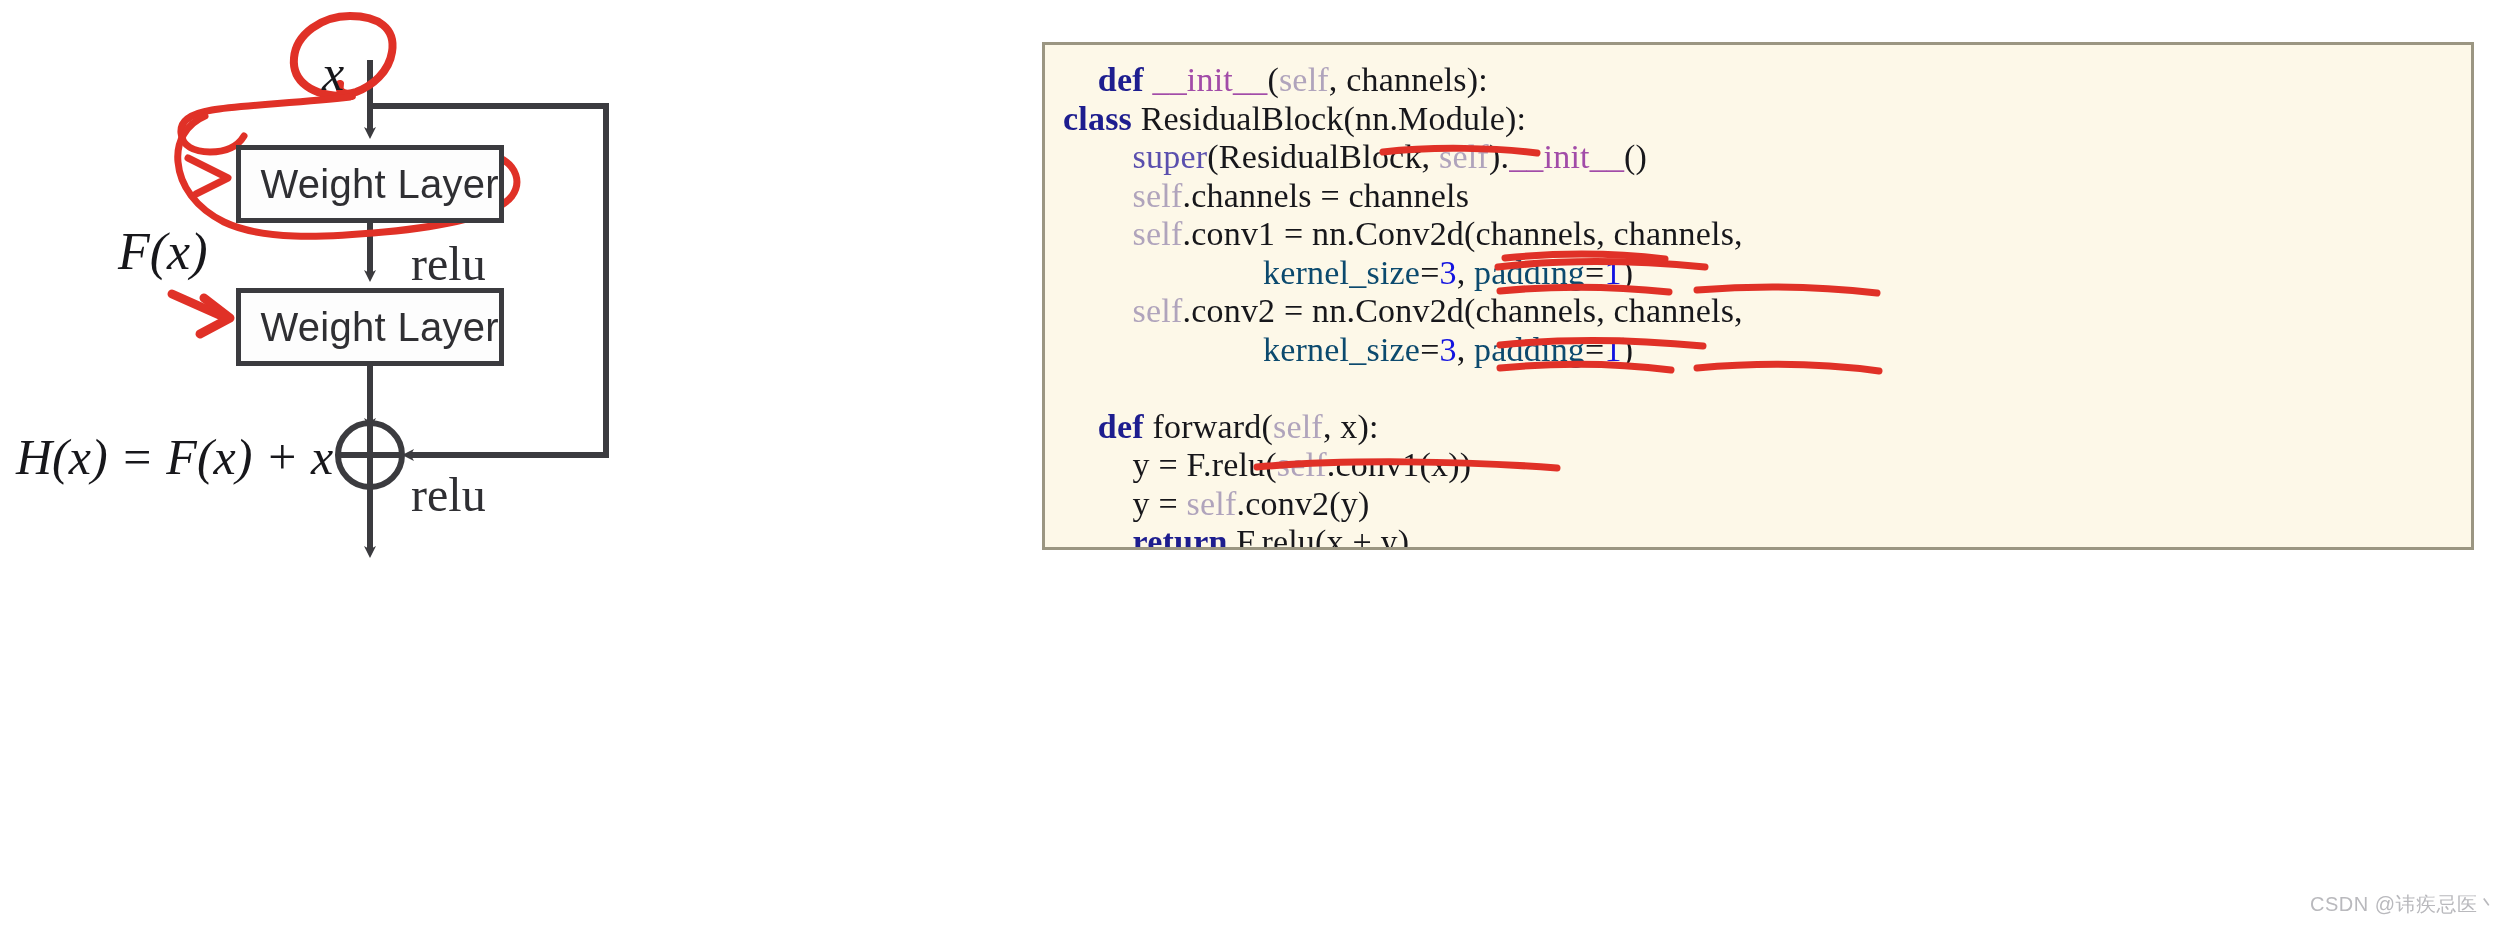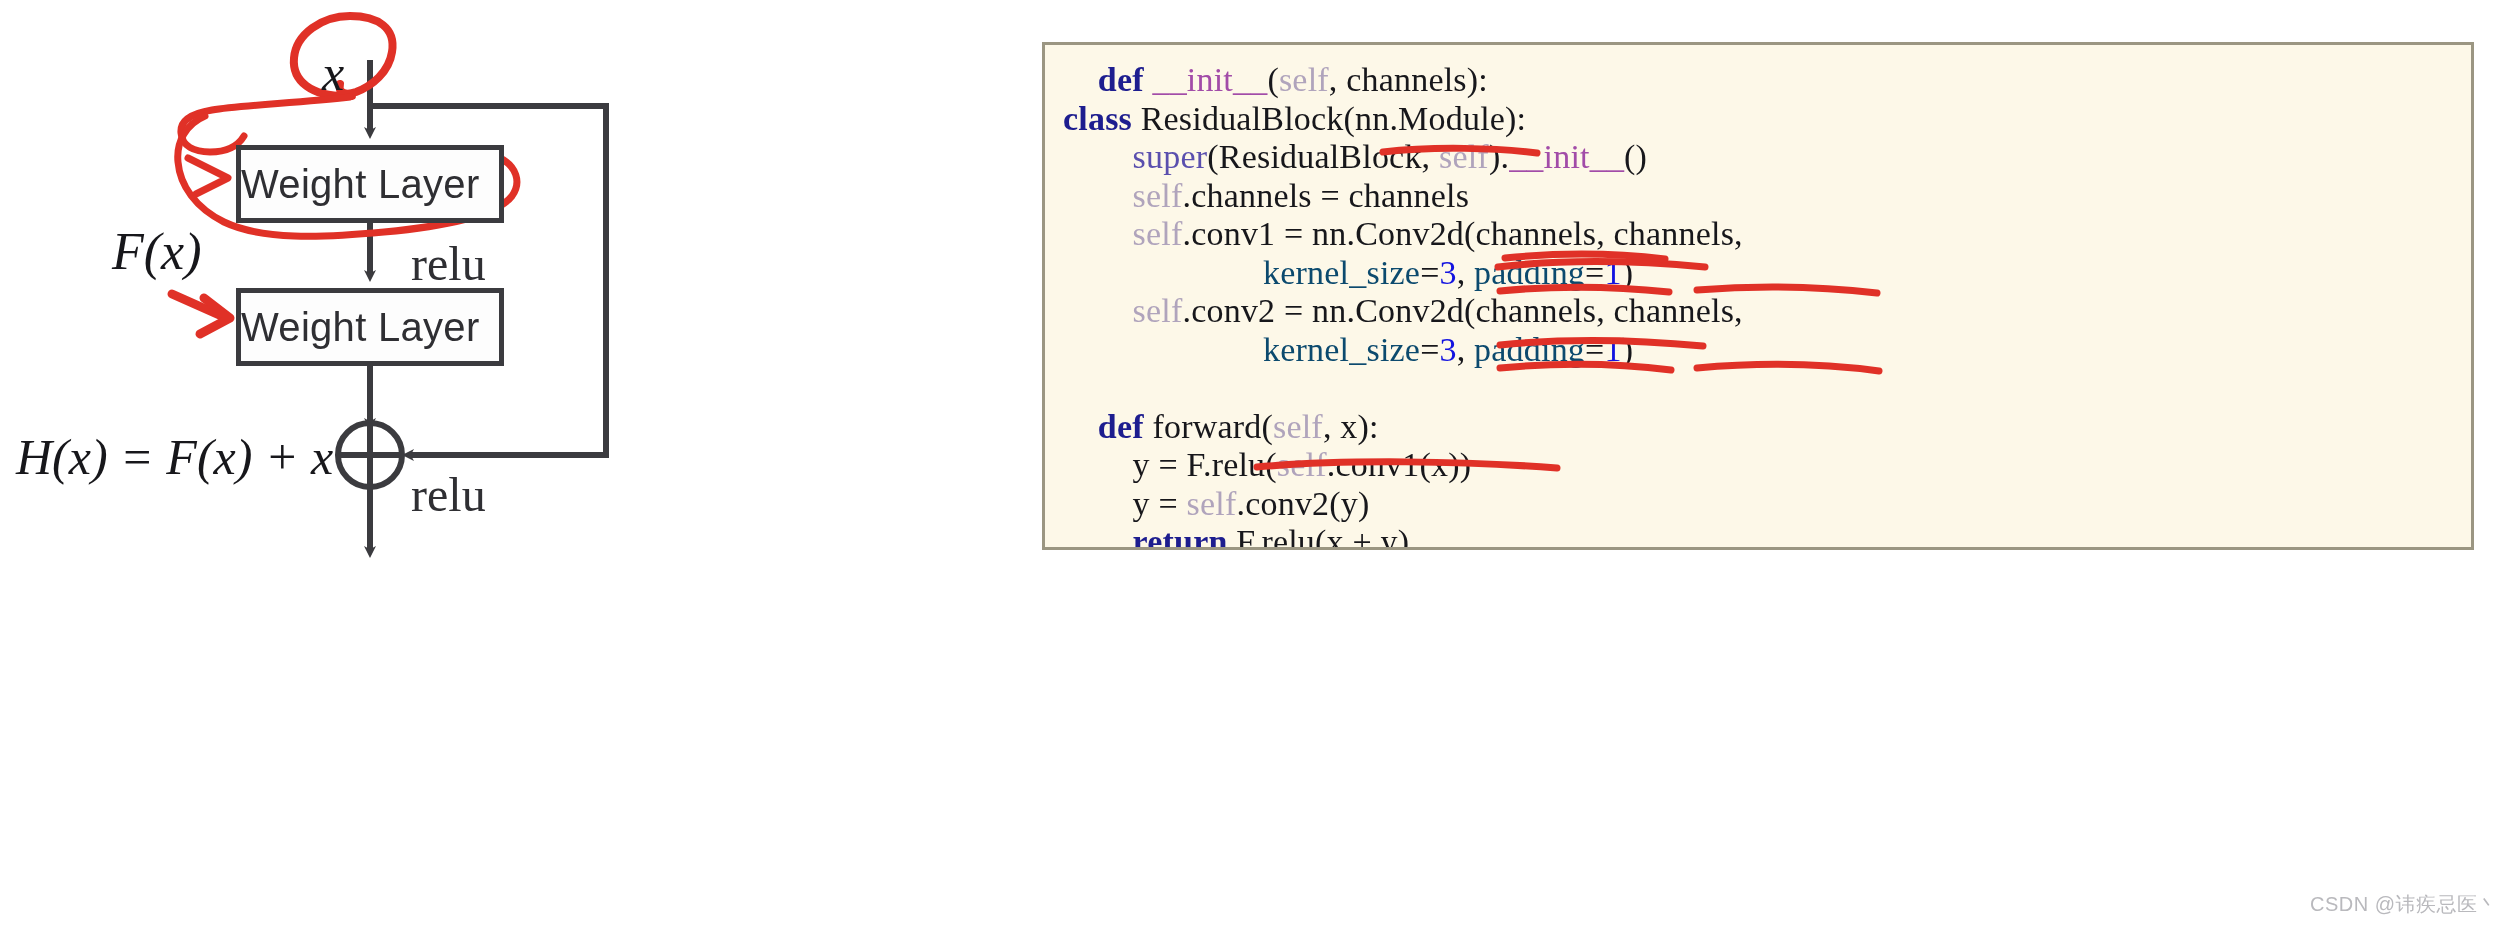--- a/index.html
+++ b/index.html
@@ -37,42 +37,42 @@
     width: 1030px;
     height: 926px;
   }
 
   .wl-box {
     position: absolute;
     border: 5px solid #3b3b3f;
     background: #fdfdfd;
     display: flex;
     align-items: center;
-    justify-content: flex-start;
+    justify-content: flex-end;
     box-sizing: border-box;
   }
   .wl-label {
     font-family: "Liberation Sans", sans-serif;
     font-size: 40px;
     color: #2f2f33;
     letter-spacing: 0.3px;
     white-space: nowrap;
   }
   #wl-box-1 { left: 236px; top: 145px; width: 268px; height: 78px; }
   #wl-box-2 { left: 236px; top: 288px; width: 268px; height: 78px; }
 
   .math-label {
     position: absolute;
     font-family: "Liberation Serif", serif;
     font-style: italic;
     color: #17171b;
     white-space: nowrap;
   }
   #fx-label {
-    left: 112px;
+    left: 118px;
     top: 222px;
     font-size: 52px;
   }
   #hx-label {
     left: 16px;
     top: 428px;
     font-size: 50px;
   }
   #x-label {
     left: 322px;

